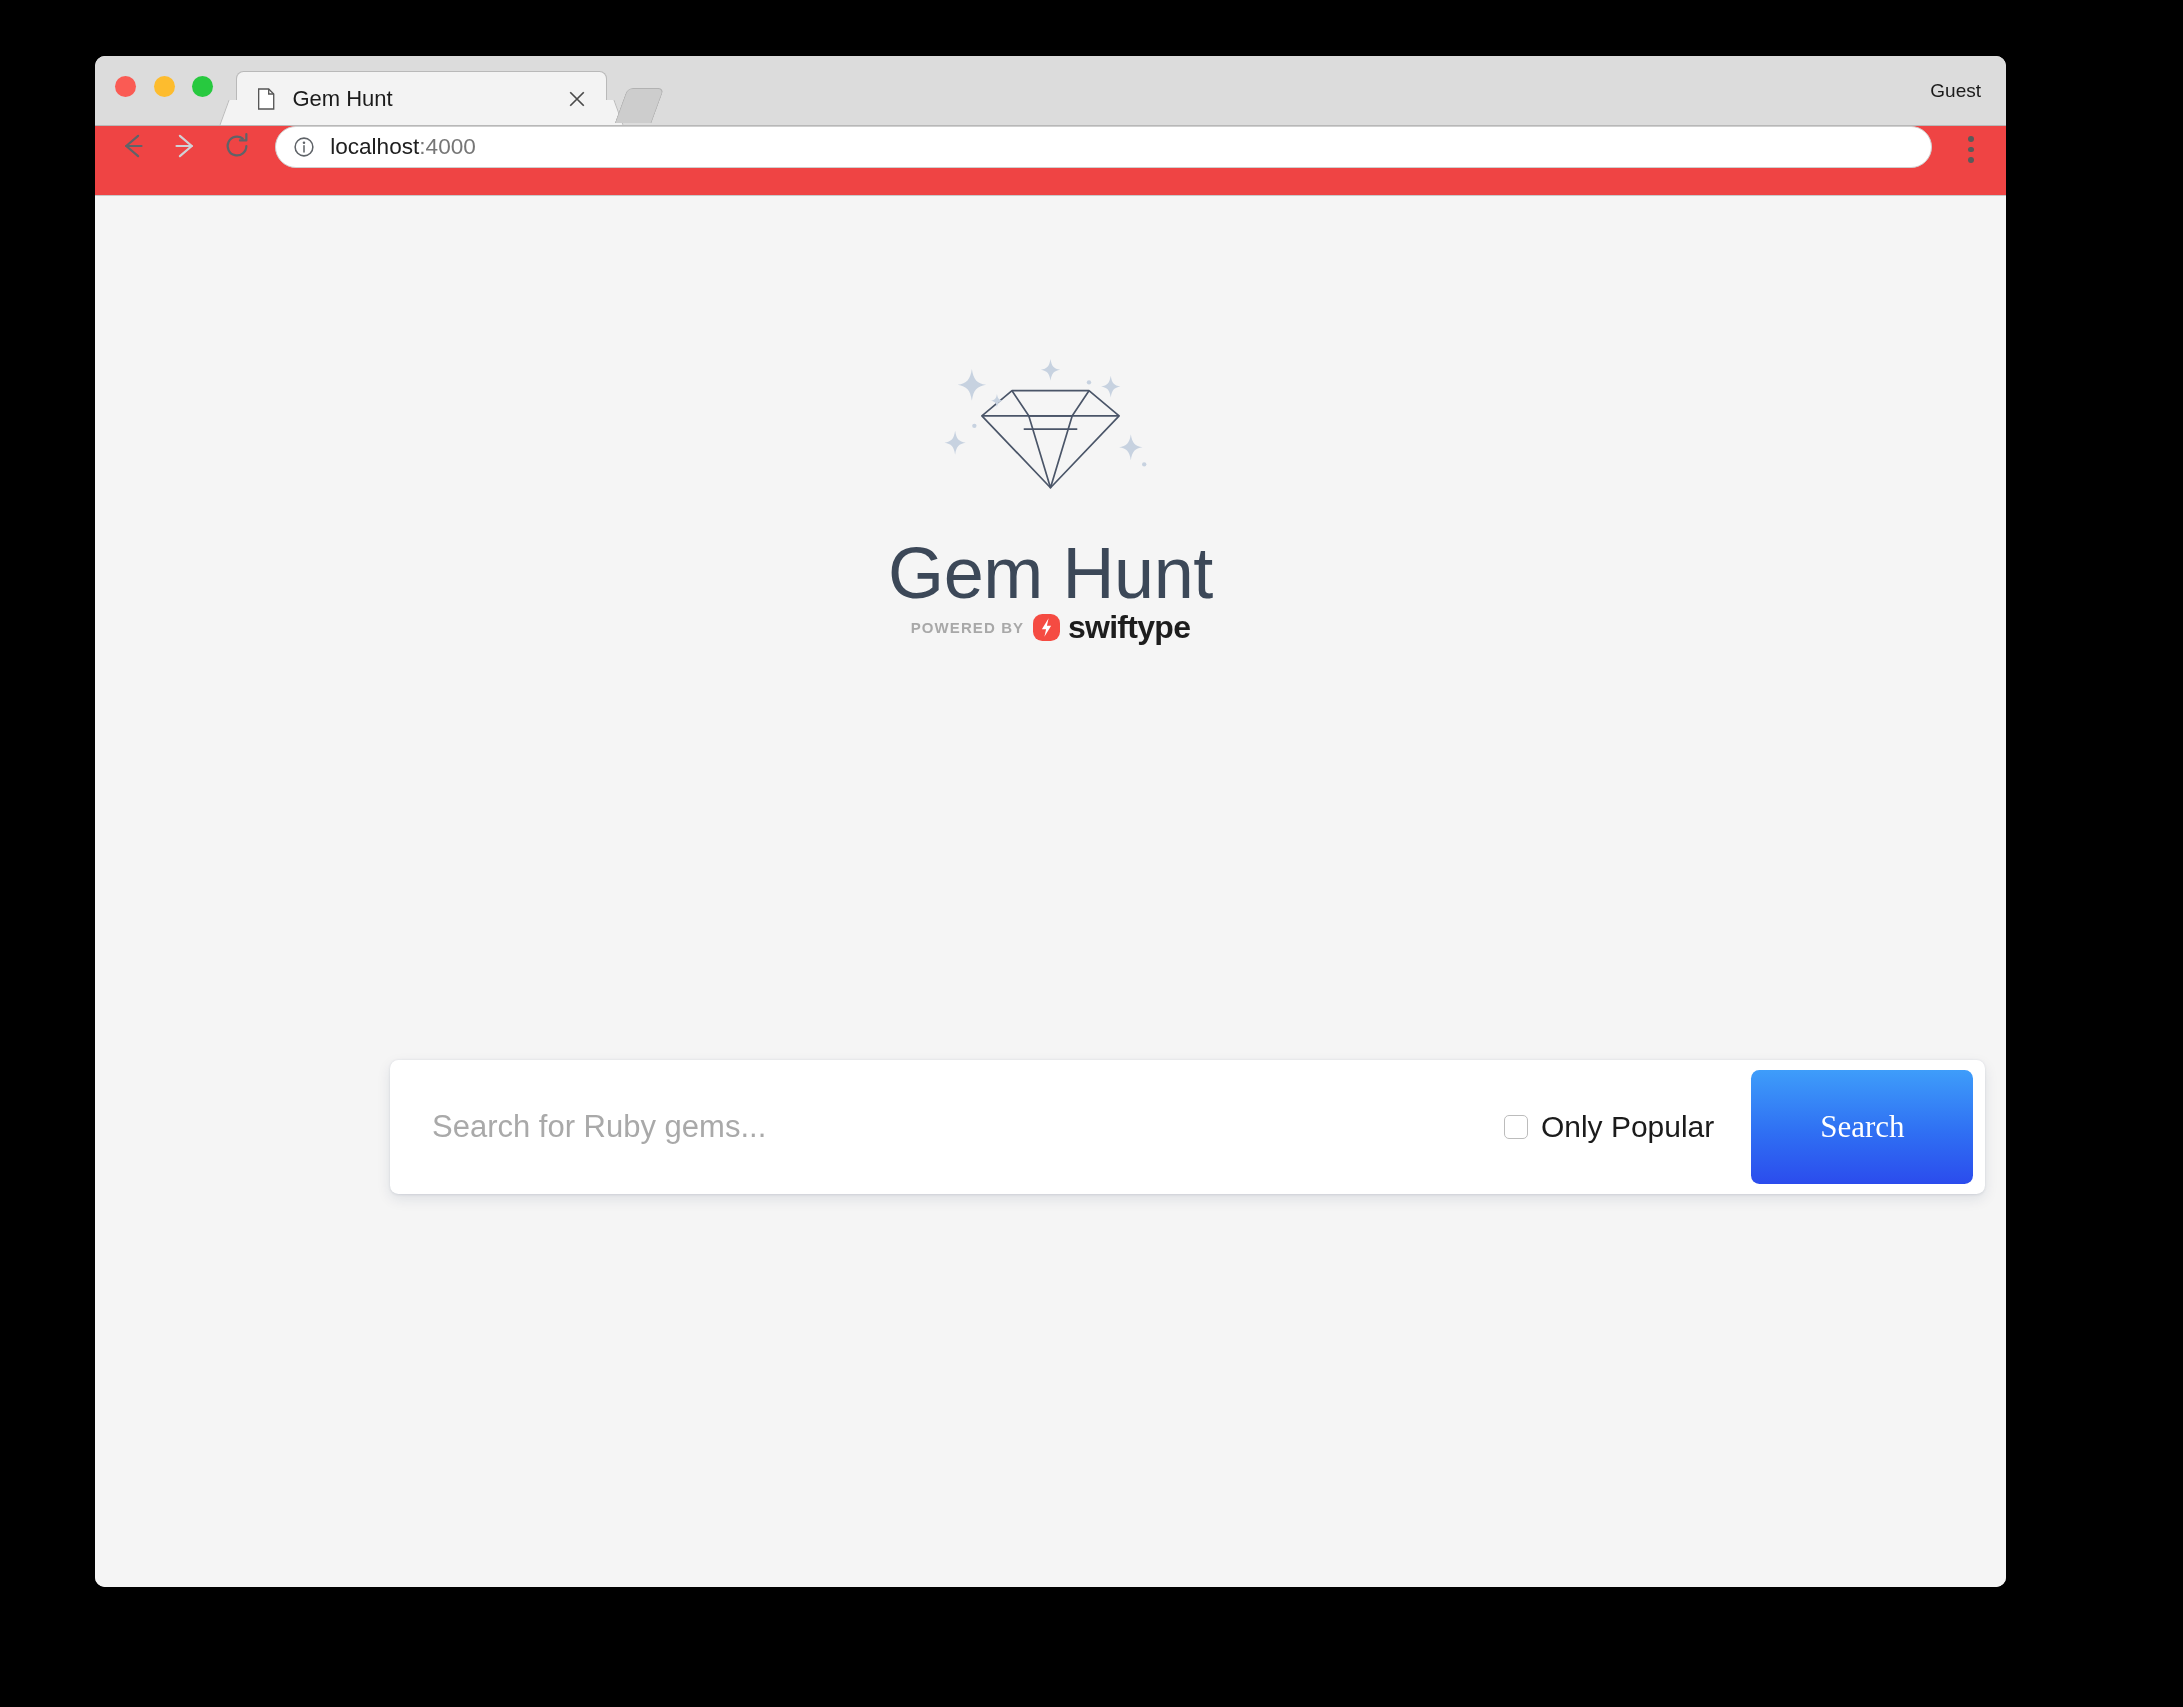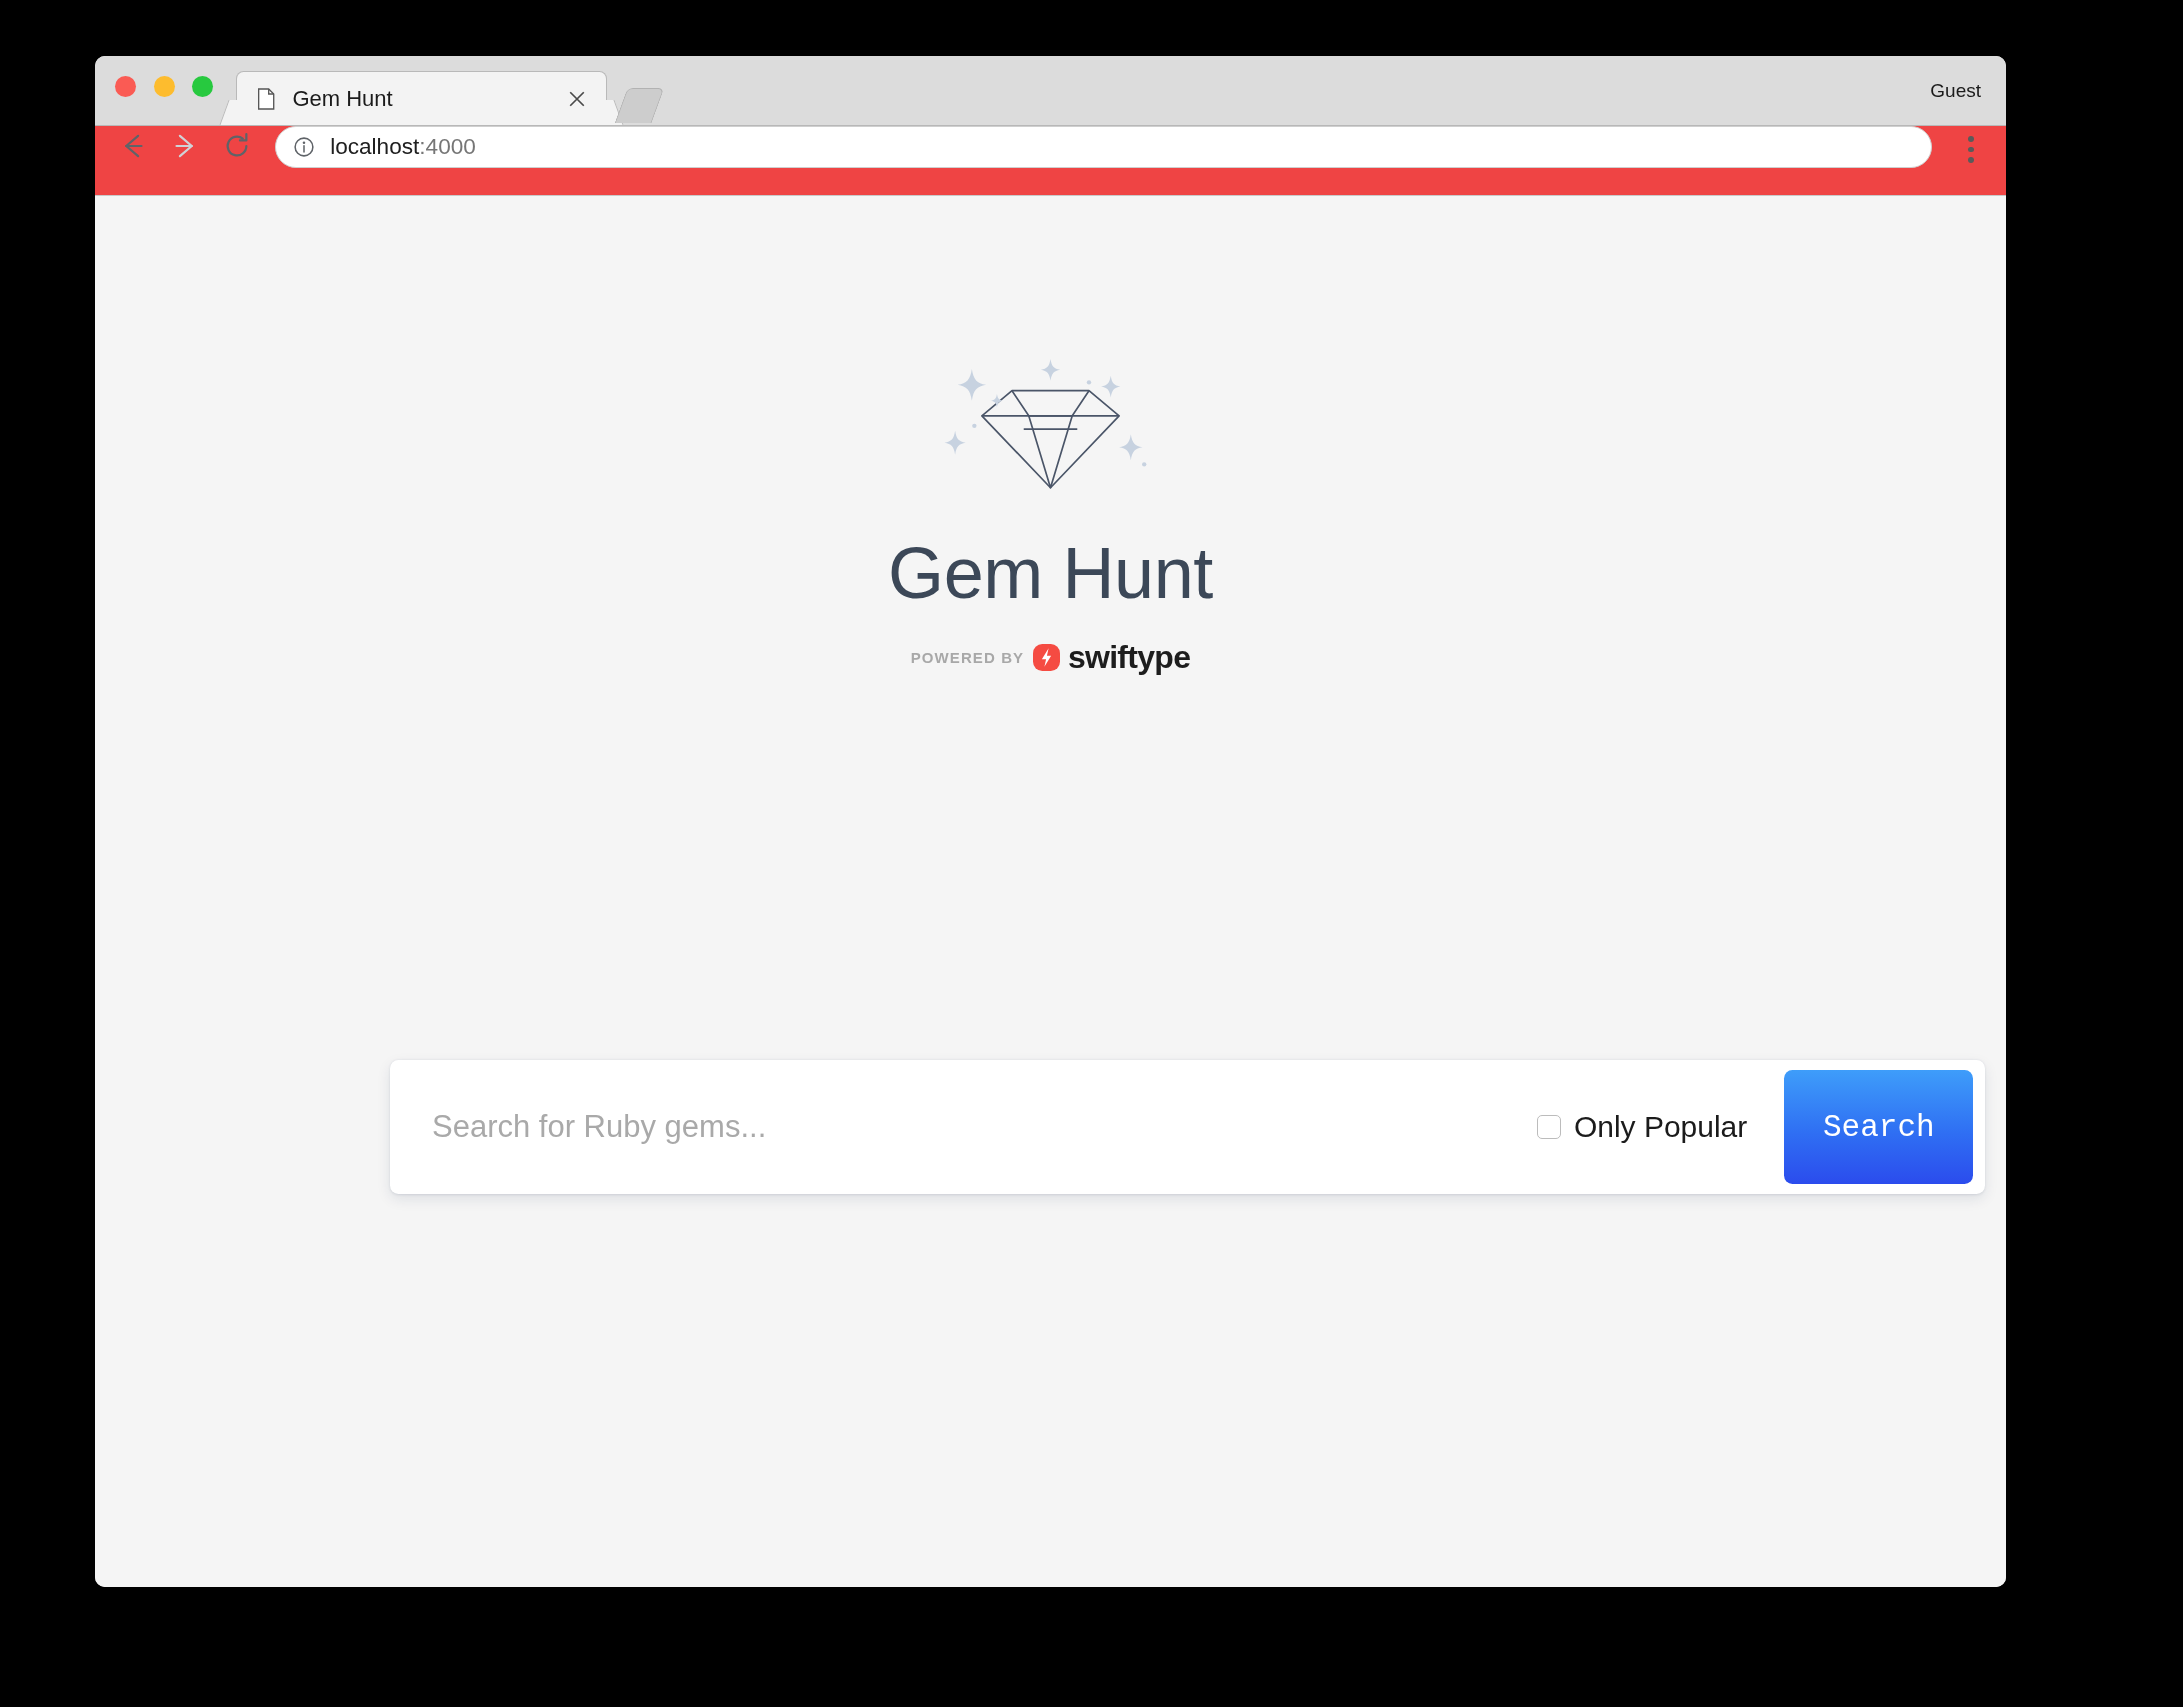--- a/index.html
+++ b/index.html
@@ -215,21 +215,20 @@
   .app-title {
     margin-top: 39px;
     font-size: 72px;
     font-weight: 400;
     color: #3c4858;
     letter-spacing: -0.4px;
     line-height: 1;
   }
 
   .powered-by {
-    margin-top: 30px;
     display: flex;
     align-items: center;
     gap: 9.2px;
   }
   .powered-text {
     font-size: 15px;
     font-weight: bold;
     letter-spacing: 1.1px;
     color: #a8a8a8;
   }
@@ -297,28 +296,28 @@
     flex: none;
   }
   .only-popular-label {
     font-size: 30px;
     color: #1b1b1b;
     white-space: nowrap;
   }
 
   .search-button {
     flex: none;
-    width: 189px;
+    width: 222px;
     height: 114px;
     margin-right: 11.7px;
     border: none;
     border-radius: 8.4px;
     background: linear-gradient(180deg, #3e9dfa 0%, #2f6ff3 55%, #2b4ced 100%);
     color: #ffffff;
-    font-family: Liberation Mono, monospace;
+    font-family: Liberation Serif, serif;
     font-size: 31px;
     cursor: pointer;
   }
 </style>
 </head>
 <body>
 
 <div class="browser-window">
 
   <div class="tabstrip">

